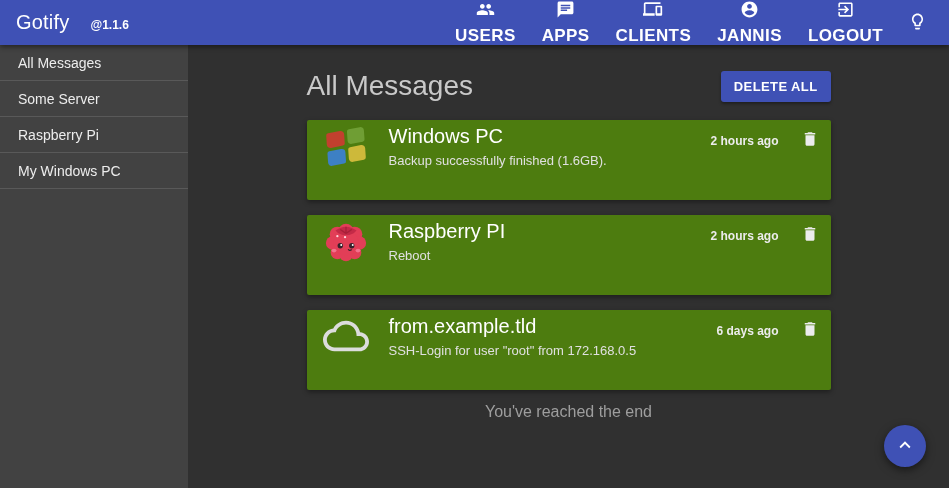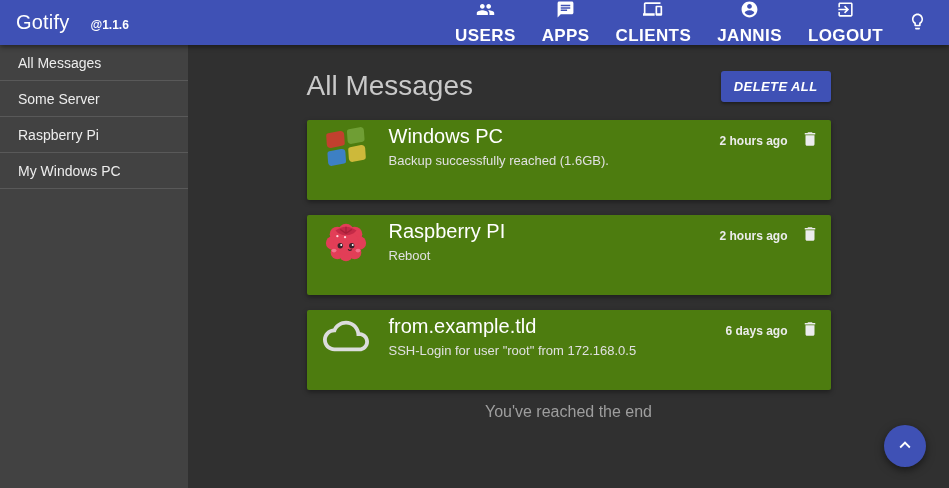--- a/index.html
+++ b/index.html
@@ -47,35 +47,35 @@
     position:absolute; top:45px; left:188px; width:761px; height:443px;
   }
   .column { width:524px; margin:0 auto; }
   .header-row {
     margin-top:25px; display:flex; align-items:center; justify-content:space-between;
   }
   .page-title { font-size:28px; font-weight:400; color:#c9c9c9; margin:0; }
   .delete-all-btn {
     background:#3f51b5; color:#fff; border:none; border-radius:3px;
     font-family:inherit; font-size:13px; font-weight:700; letter-spacing:.4px;
-    padding:8px 13px; cursor:pointer; box-shadow:0 2px 3px rgba(0,0,0,.35);font-style:italic;
+    padding:8px 13px; cursor:pointer; box-shadow:0 2px 3px rgba(0,0,0,.35);
   }
 
   .card {
     position:relative; background:#4d7c0f; border-radius:2px;
     height:80px; margin-top:15px; padding:3px 16px 0 16px;
     display:flex; align-items:flex-start;
     box-shadow:0 2px 5px rgba(0,0,0,.4);
   }
   .card:first-of-type { margin-top:18px; }
   .app-icon-box { width:46px; height:46px; flex:0 0 46px; display:flex; align-items:center; justify-content:center; }
   .card-text { margin-left:20px; padding-top:1px; }
   .msg-title { font-size:20px; font-weight:400; color:#ffffff; line-height:24px; }
   .msg-body { font-size:13px; color:#e0e0e0; margin-top:5px; }
-  .card-meta { position:absolute; top:10px; right:12px; display:flex; align-items:flex-start; gap:13px; }
+  .card-meta { position:absolute; top:10px; right:12px; display:flex; align-items:flex-start; gap:22px; }
   .msg-time { font-size:12px; font-weight:700; color:#ececec; margin-top:4px; }
   .trash-btn { background:transparent; border:none; padding:0; cursor:pointer; }
 
   .end-text { text-align:center; font-size:16px; color:#9e9e9e; margin-top:13px; }
 
   
   .winlogo {
     width:38px; height:33px; display:grid;
     grid-template-columns:1fr 1fr; grid-template-rows:1fr 1fr; gap:3px;
     transform:rotate(-4deg) skewY(-7deg);
@@ -186,21 +186,21 @@
       <div class="app-icon-box">
         <div class="winlogo">
           <span class="pane-red"></span>
             <span class="pane-green"></span>
             <span class="pane-blue"></span>
             <span class="pane-yellow"></span>
         </div>
       </div>
       <div class="card-text">
         <div class="msg-title">Windows PC</div>
-        <div class="msg-body">Backup successfully reached (1.6GB).</div>
+        <div class="msg-body">Backup successfully finished (1.6GB).</div>
       </div>
       <div class="card-meta">
         <span class="msg-time">2 hours ago</span>
         <button class="trash-btn">
           <span>
             <svg width="18" height="18" viewBox="0 0 24 24" fill="#ececec">
                 <path d="M6 19c0 1.1.9 2 2 2h8c1.1 0 2-.9 2-2V7H6v12zM19 4h-3.5l-1-1h-5l-1 1H5v2h14V4z"></path>
               </svg>
           </span>
         </button>

